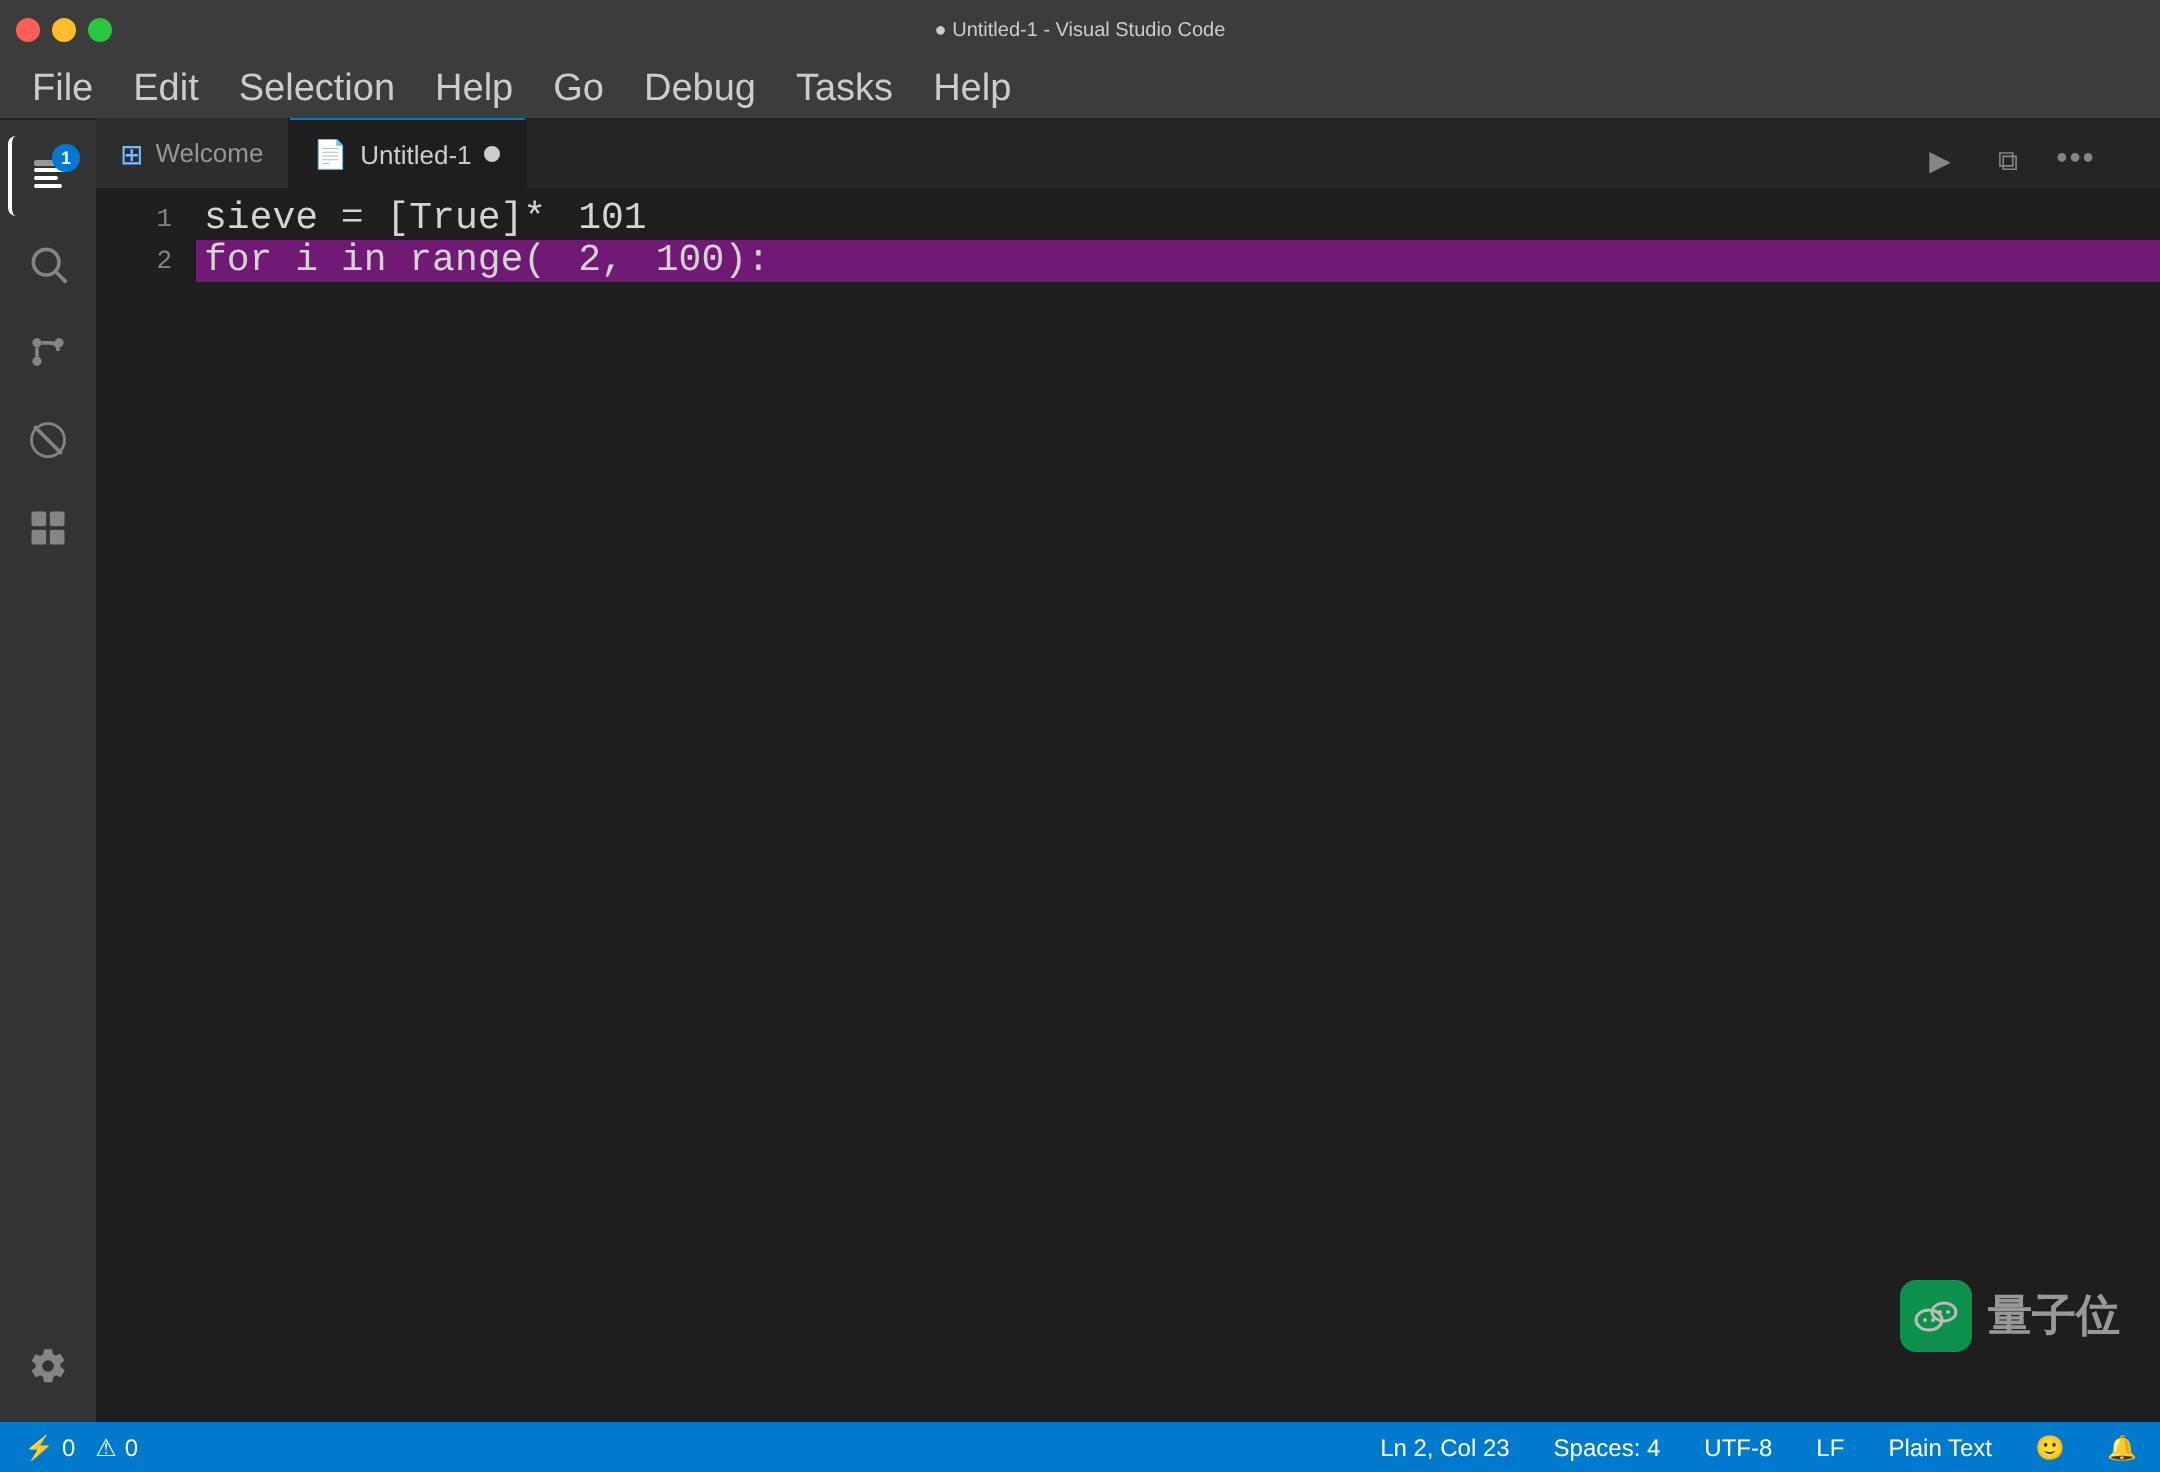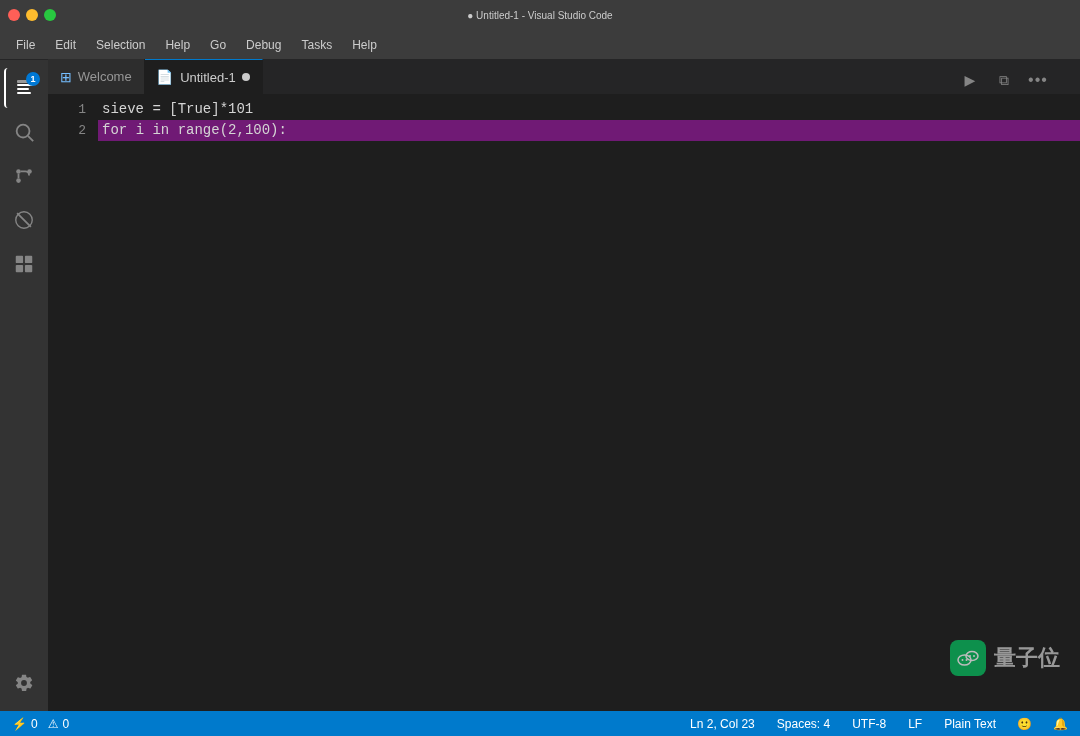--- a/index.html
+++ b/index.html
@@ -49,21 +49,21 @@
       height: 30px;
       background: #3c3c3c;
       display: flex;
       align-items: center;
       padding: 0 8px;
       gap: 4px;
       border-bottom: 1px solid #252526;
     }
     .menu-item {
       padding: 2px 8px;
-      font-size: 12px;
+      font-size: 19px;
       color: #cccccc;
       cursor: pointer;
       border-radius: 3px;
     }
 
     
     #app {
       display: flex;
       height: calc(736px - 60px - 25px);
     }
@@ -211,29 +211,29 @@
     #code-lines {
       flex: 1;
       padding-top: 4px;
     }
     .code-line {
       height: 21px;
       display: flex;
       align-items: center;
       padding-left: 4px;
       white-space: pre;
-      font-size: 14px;
+      font-size: 19px;
     }
     .code-line.highlighted {
       background: #701a75;
     }
     .code-line span { color: #d4d4d4; }
     .kw { color: #569cd6; }
     .var { color: #9cdcfe; }
-    .num { color: #b5cea8; }
+    .num { color: #b5cea8; margin-left: 16px; }
     .op { color: #d4d4d4; }
     .func { color: #dcdcaa; }
     .bool { color: #569cd6; }
     .bracket { color: #d4d4d4; }
 
     
     #watermark {
       position: absolute;
       bottom: 60px;
       right: 20px;

